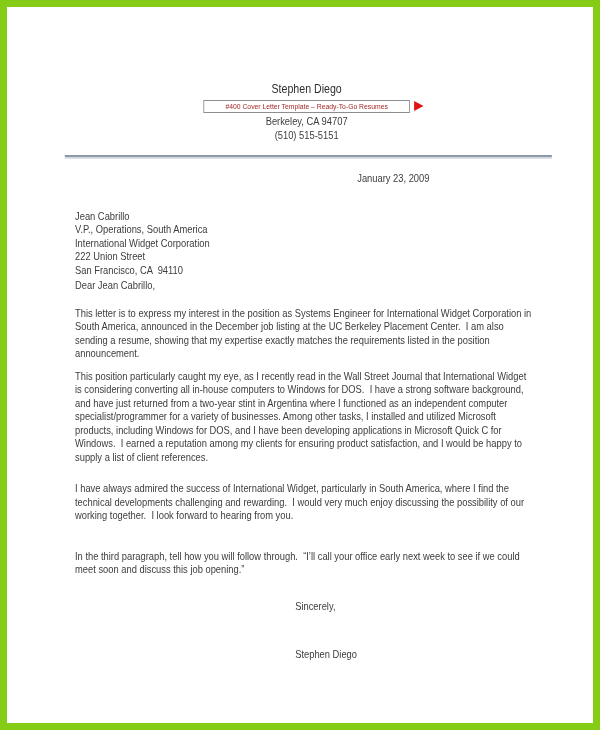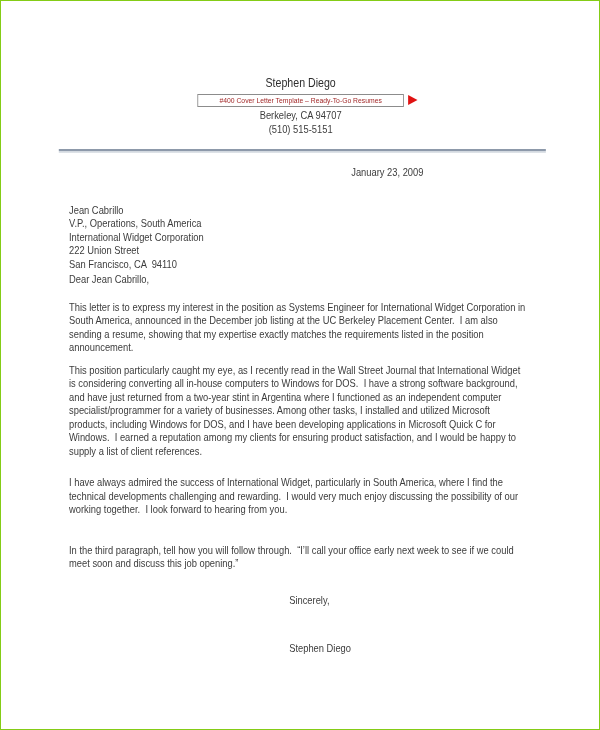--- a/index.html
+++ b/index.html
@@ -7,21 +7,21 @@
     padding: 0;
     background: #ffffff;
     font-family: "Liberation Sans", sans-serif;
   }
   .page {
     position: relative;
     width: 600px;
     height: 730px;
     box-sizing: border-box;
     background: #ffffff;
-    border: 1px solid #84cc16;
+    border: 7px solid #84cc16;
     overflow: hidden;
   }
   
   .scale-wrap {
     position: absolute;
     top: 0;
     left: 0;
     width: 705px;
     transform: scaleX(0.85);
     transform-origin: 0 0;

